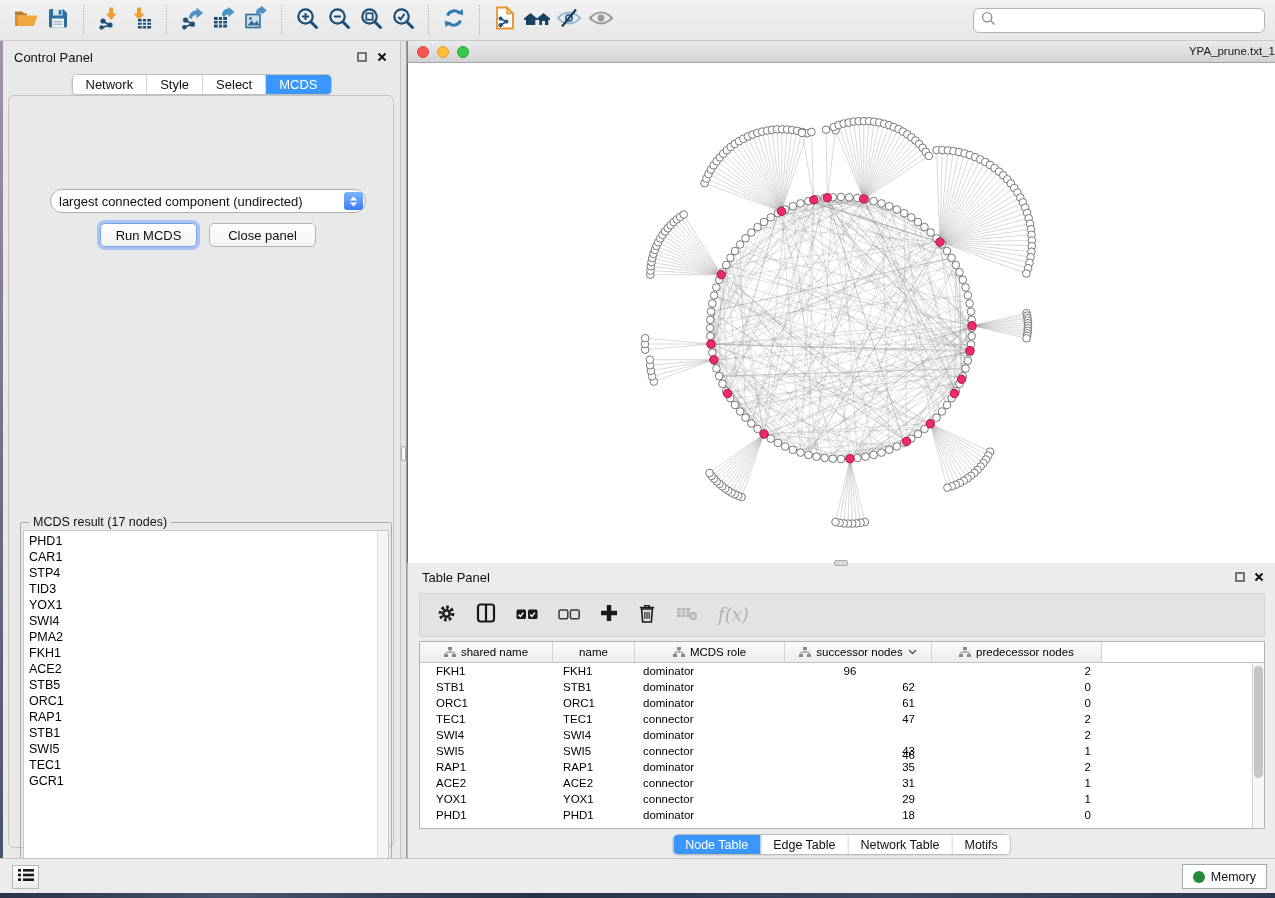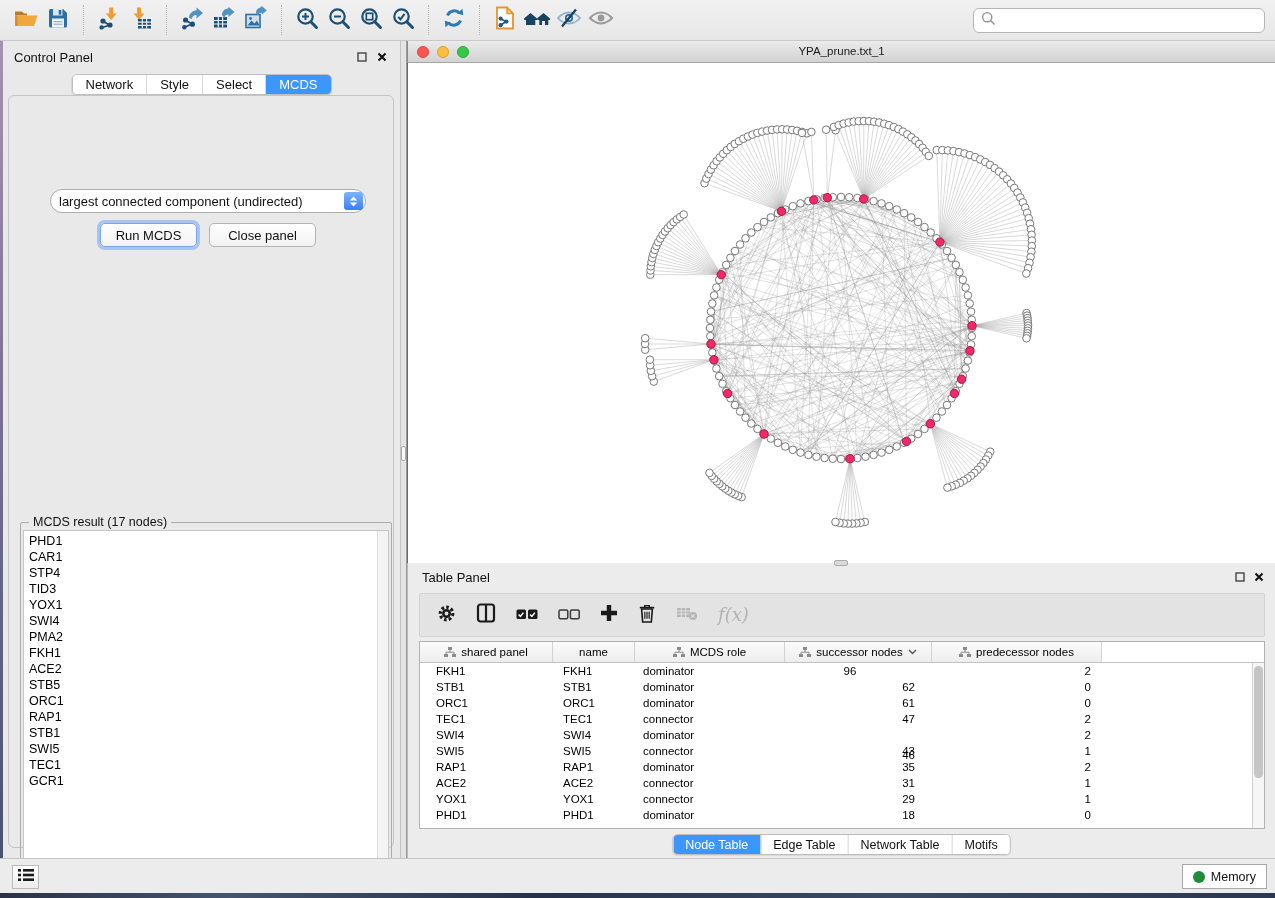--- a/index.html
+++ b/index.html
@@ -57,21 +57,21 @@
 
   
   .net-window{position:absolute;left:407px;top:41px;width:868px;height:522px;background:#fff}
   .net-titlebar{position:absolute;left:0;top:0;width:100%;height:22px;
                 background:linear-gradient(#ebebeb,#d2d2d2);border-bottom:1px solid #a6a6a6;border-left:1px solid #8a8a8a}
   .traffic{position:absolute;left:9px;top:5px;display:flex;gap:8px}
   .light{width:12px;height:12px;border-radius:50%}
   .light.red{background:#f9564f;border:1px solid #dd4742}
   .light.yellow{background:#fdbd3e;border:1px solid #dfa023}
   .light.green{background:#36c84b;border:1px solid #27a834}
-  .net-title{text-align:center;font-size:11.5px;line-height:21px;color:#1a1a1a}
+  .net-title{text-align:right;font-size:11.5px;line-height:21px;color:#1a1a1a}
   .net-canvas{position:absolute;left:0;top:22px;width:868px;height:500px;background:#fff;border-left:1px solid #6b6b6b}
   .h-grip{position:absolute;left:50%;bottom:-3px;transform:translateX(-50%);width:14px;height:6px;
           background:#d9d9d9;border:1px solid #aaa;border-radius:2px;z-index:3}
 
   
   .table-panel{position:absolute;left:407px;top:563px;width:868px;height:295px;background:#ececec;border-left:1px solid #b9b9b9}
   .tp-title{position:absolute;left:14px;top:7px;font-size:13px}
   .tp-float{right:29px}.tp-close{right:10px}
   .tp-toolbar{position:absolute;left:11px;top:30px;width:846px;height:44px;background:#e3e3e3;
               border:1px solid #d2d2d2;border-radius:2px;display:flex;align-items:center;gap:20px;padding:0 17px}
@@ -1144,21 +1144,21 @@
       <div class="tbl-header">
           <div class="tbl-hcell" style="width: 133px;">
             <svg width="12" height="11" viewBox="0 0 12 11">
               <g fill="#8a8a8a">
                 <rect x="4" y="0" width="4" height="3"></rect>
                 <rect x="0" y="7" width="4" height="3"></rect>
                 <rect x="8" y="7" width="4" height="3"></rect>
               </g>
               <path d="M6 3v2.2M2 7V5.2h8V7" fill="none" stroke="#8a8a8a" stroke-width="1"></path>
             </svg>
-            <span>shared panel</span>
+            <span>shared name</span>
           </div>
           <div class="tbl-hcell" style="width: 82px;">
             <span>name</span>
           </div>
           <div class="tbl-hcell" style="width: 150px;">
             <svg width="12" height="11" viewBox="0 0 12 11">
               <g fill="#8a8a8a">
                 <rect x="4" y="0" width="4" height="3"></rect>
                 <rect x="0" y="7" width="4" height="3"></rect>
                 <rect x="8" y="7" width="4" height="3"></rect>

